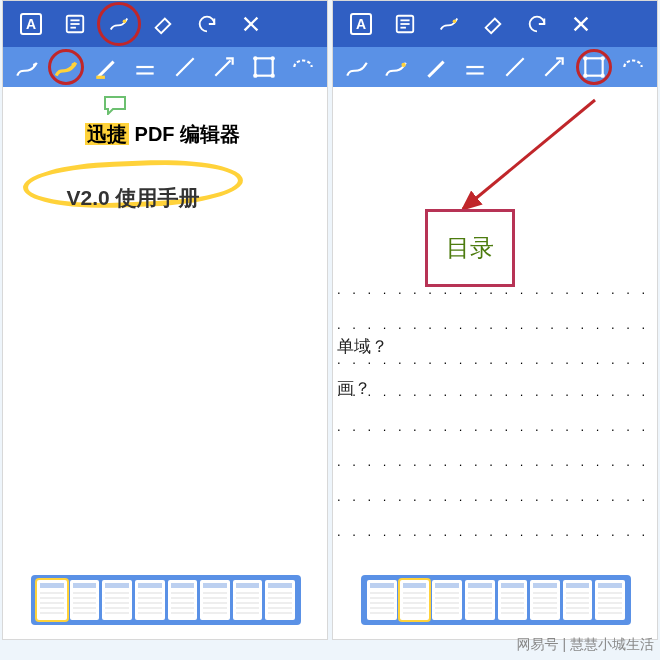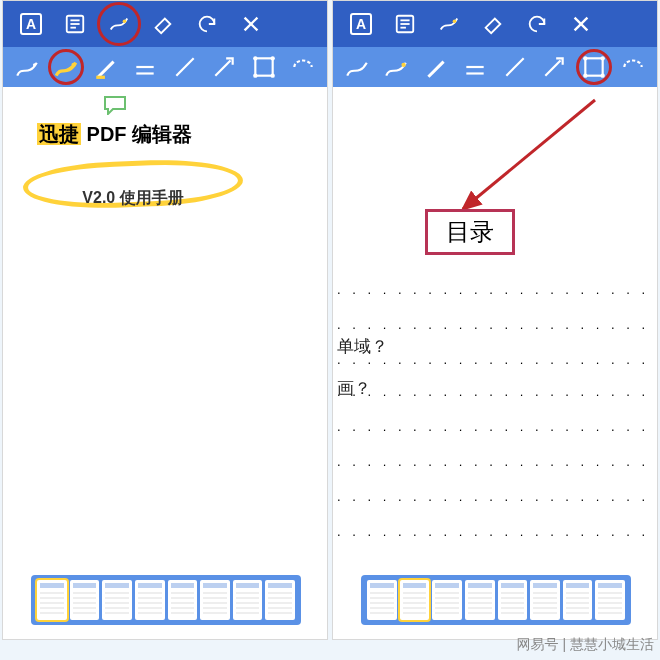--- a/index.html
+++ b/index.html
@@ -63,39 +63,39 @@
 
   .speech {
     position: absolute; top: 8px; left: 100px;
   }
   .speech svg { width: 24px; height: 20px; }
 
   .line1 {
     position: absolute; top: 34px; left: 34px;
     font-size: 20px; color: #000; font-weight: 600;
   }
-  .hl { background: #ffd23a; padding: 0 2px; }
+  .hl { background: #ffd23a; padding: 0 2px; margin-left: 48px; }
   .line2wrap {
     position: absolute; top: 74px; left: 20px;
     width: 220px; height: 46px;
     display:flex; align-items:center; justify-content:center;
   }
   .ellipseHL {
     position:absolute; inset:0;
     border: 5px solid #ffd23a; border-radius: 50% / 60%;
     transform: rotate(-2deg);
   }
-  .line2 { font-size: 16px; color: #333; font-weight: 600; position: relative; z-index: 2; margin-top: 28px; }
+  .line2 { font-size: 21px; color: #333; font-weight: 600; position: relative; z-index: 2; margin-top: 28px; }
 
   
   .boxTOC {
     position: absolute; top: 122px; left: 92px;
     border: 3px solid #b73355;
-    padding: 4px 18px;
-    font-size: 24px; color: #000000;
+    padding: 20px 18px;
+    font-size: 24px; color: #4d7c0f;
   }
   .arrowSvg { position: absolute; top: 10px; left: 90px; pointer-events:none; }
   .dotline {
     position: absolute; left: 4px; right: 4px; height: 14px;
     font-size: 13px; color: #000; letter-spacing: 4px;
     white-space: nowrap; overflow: hidden;
   }
   .partial { position: absolute; left: 4px; font-size: 17px; color: #222; }
 
   

